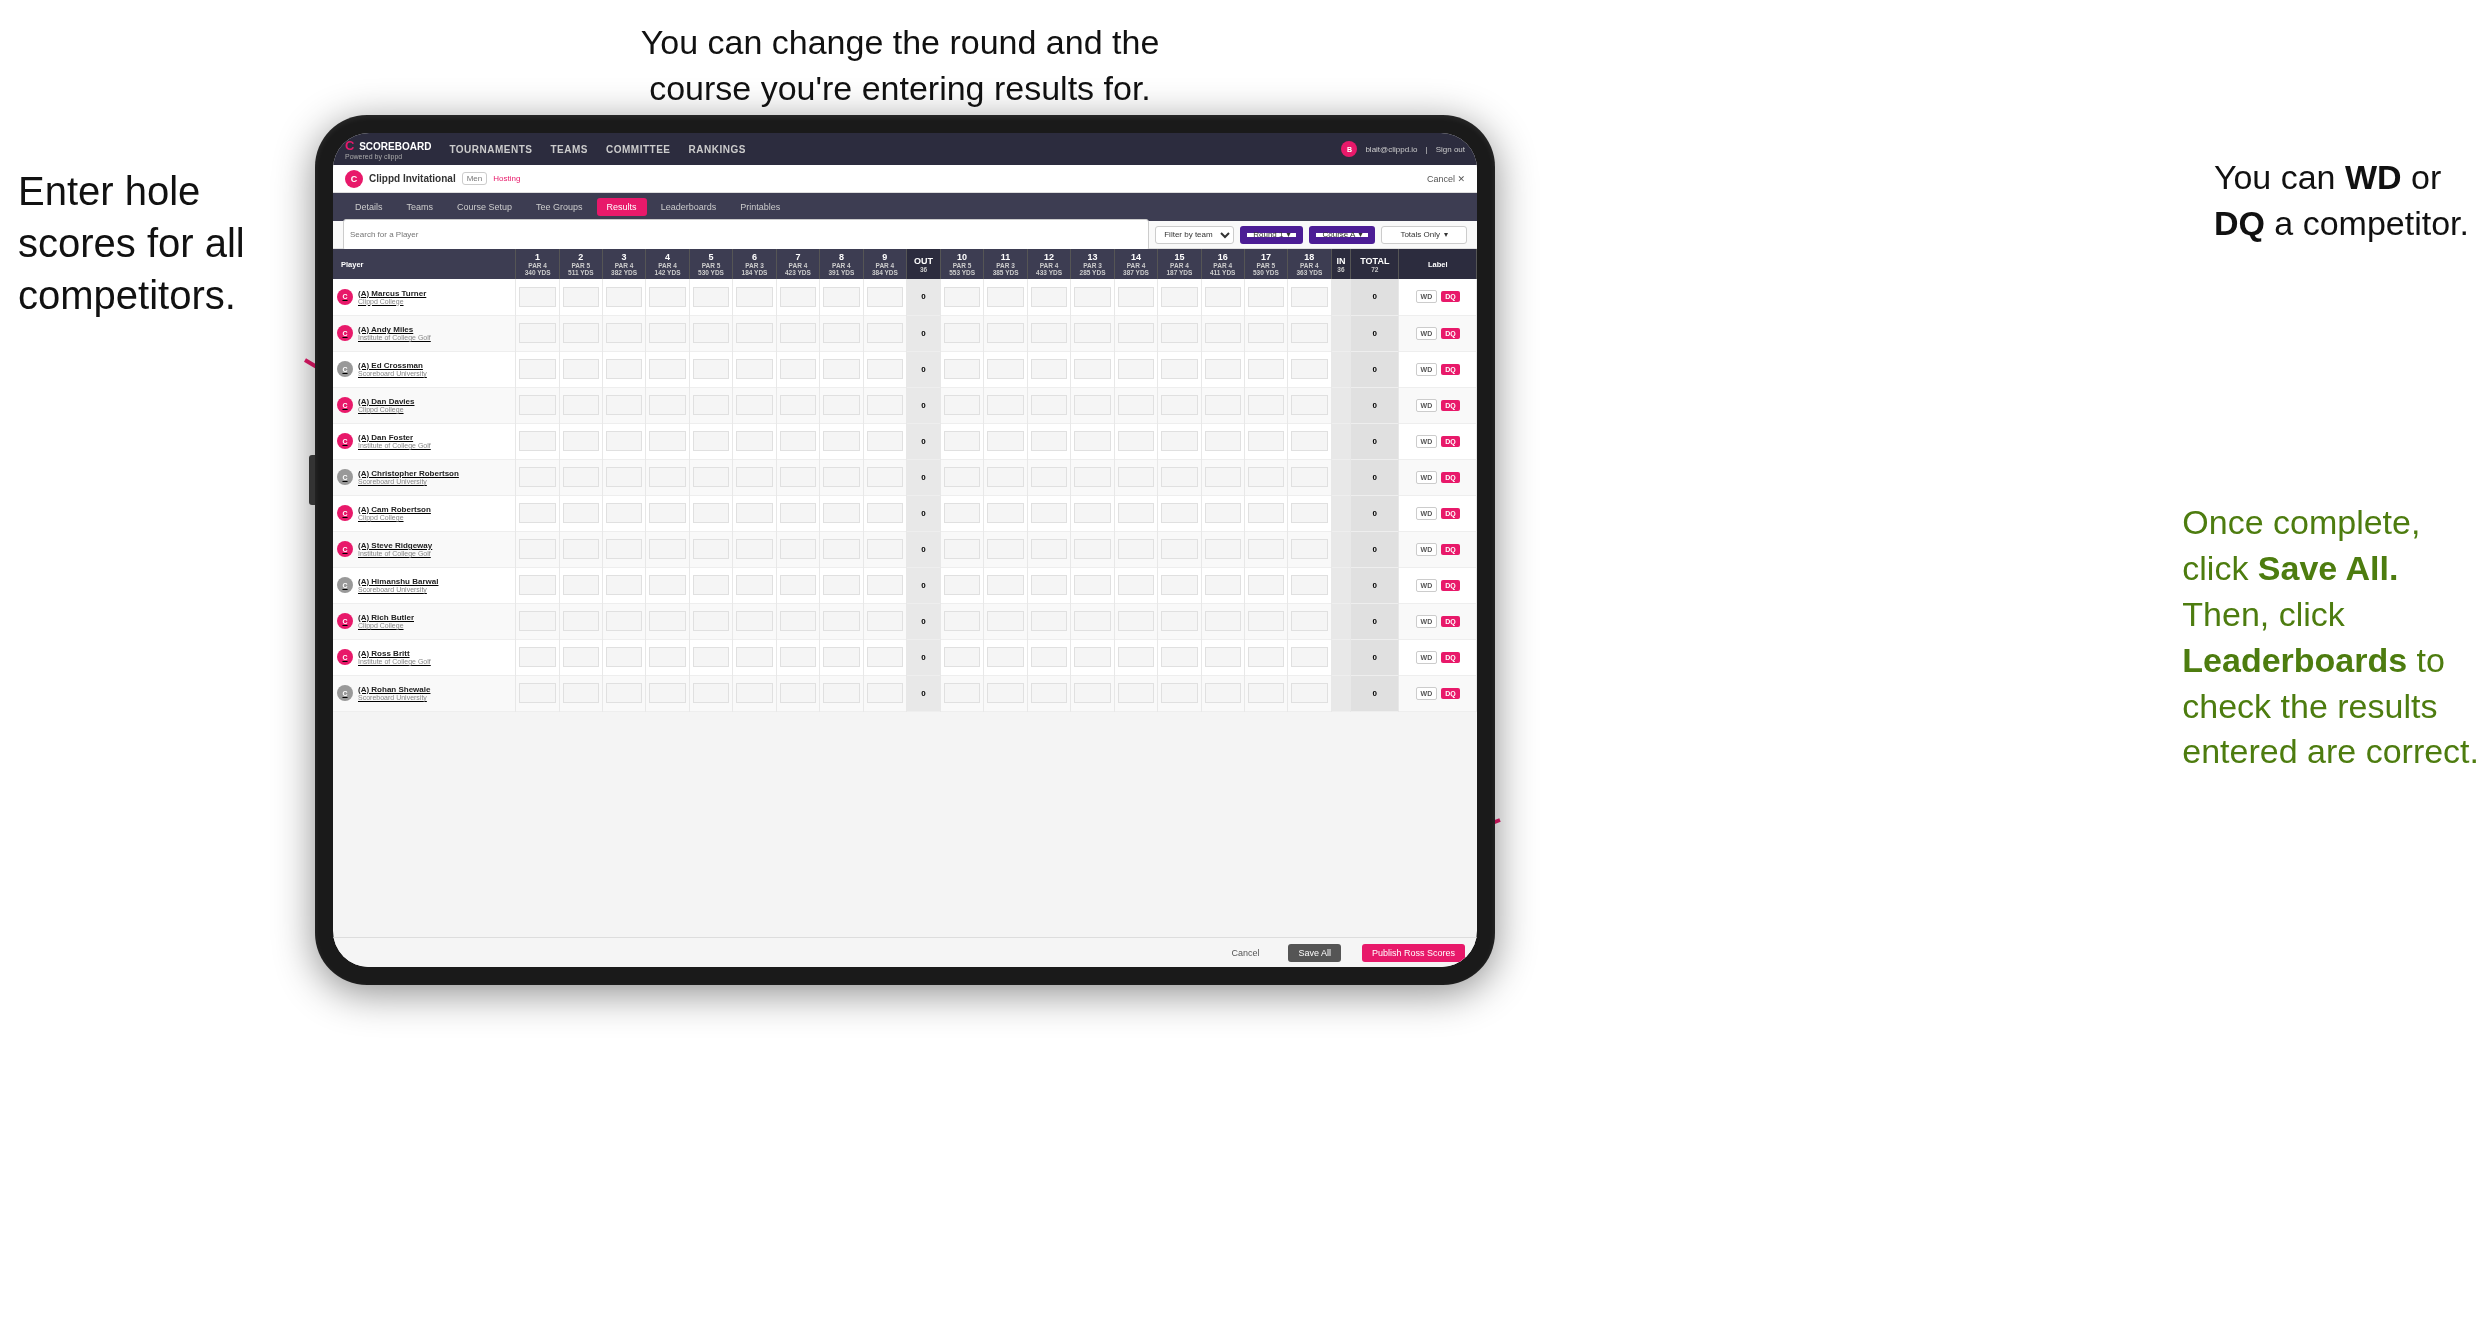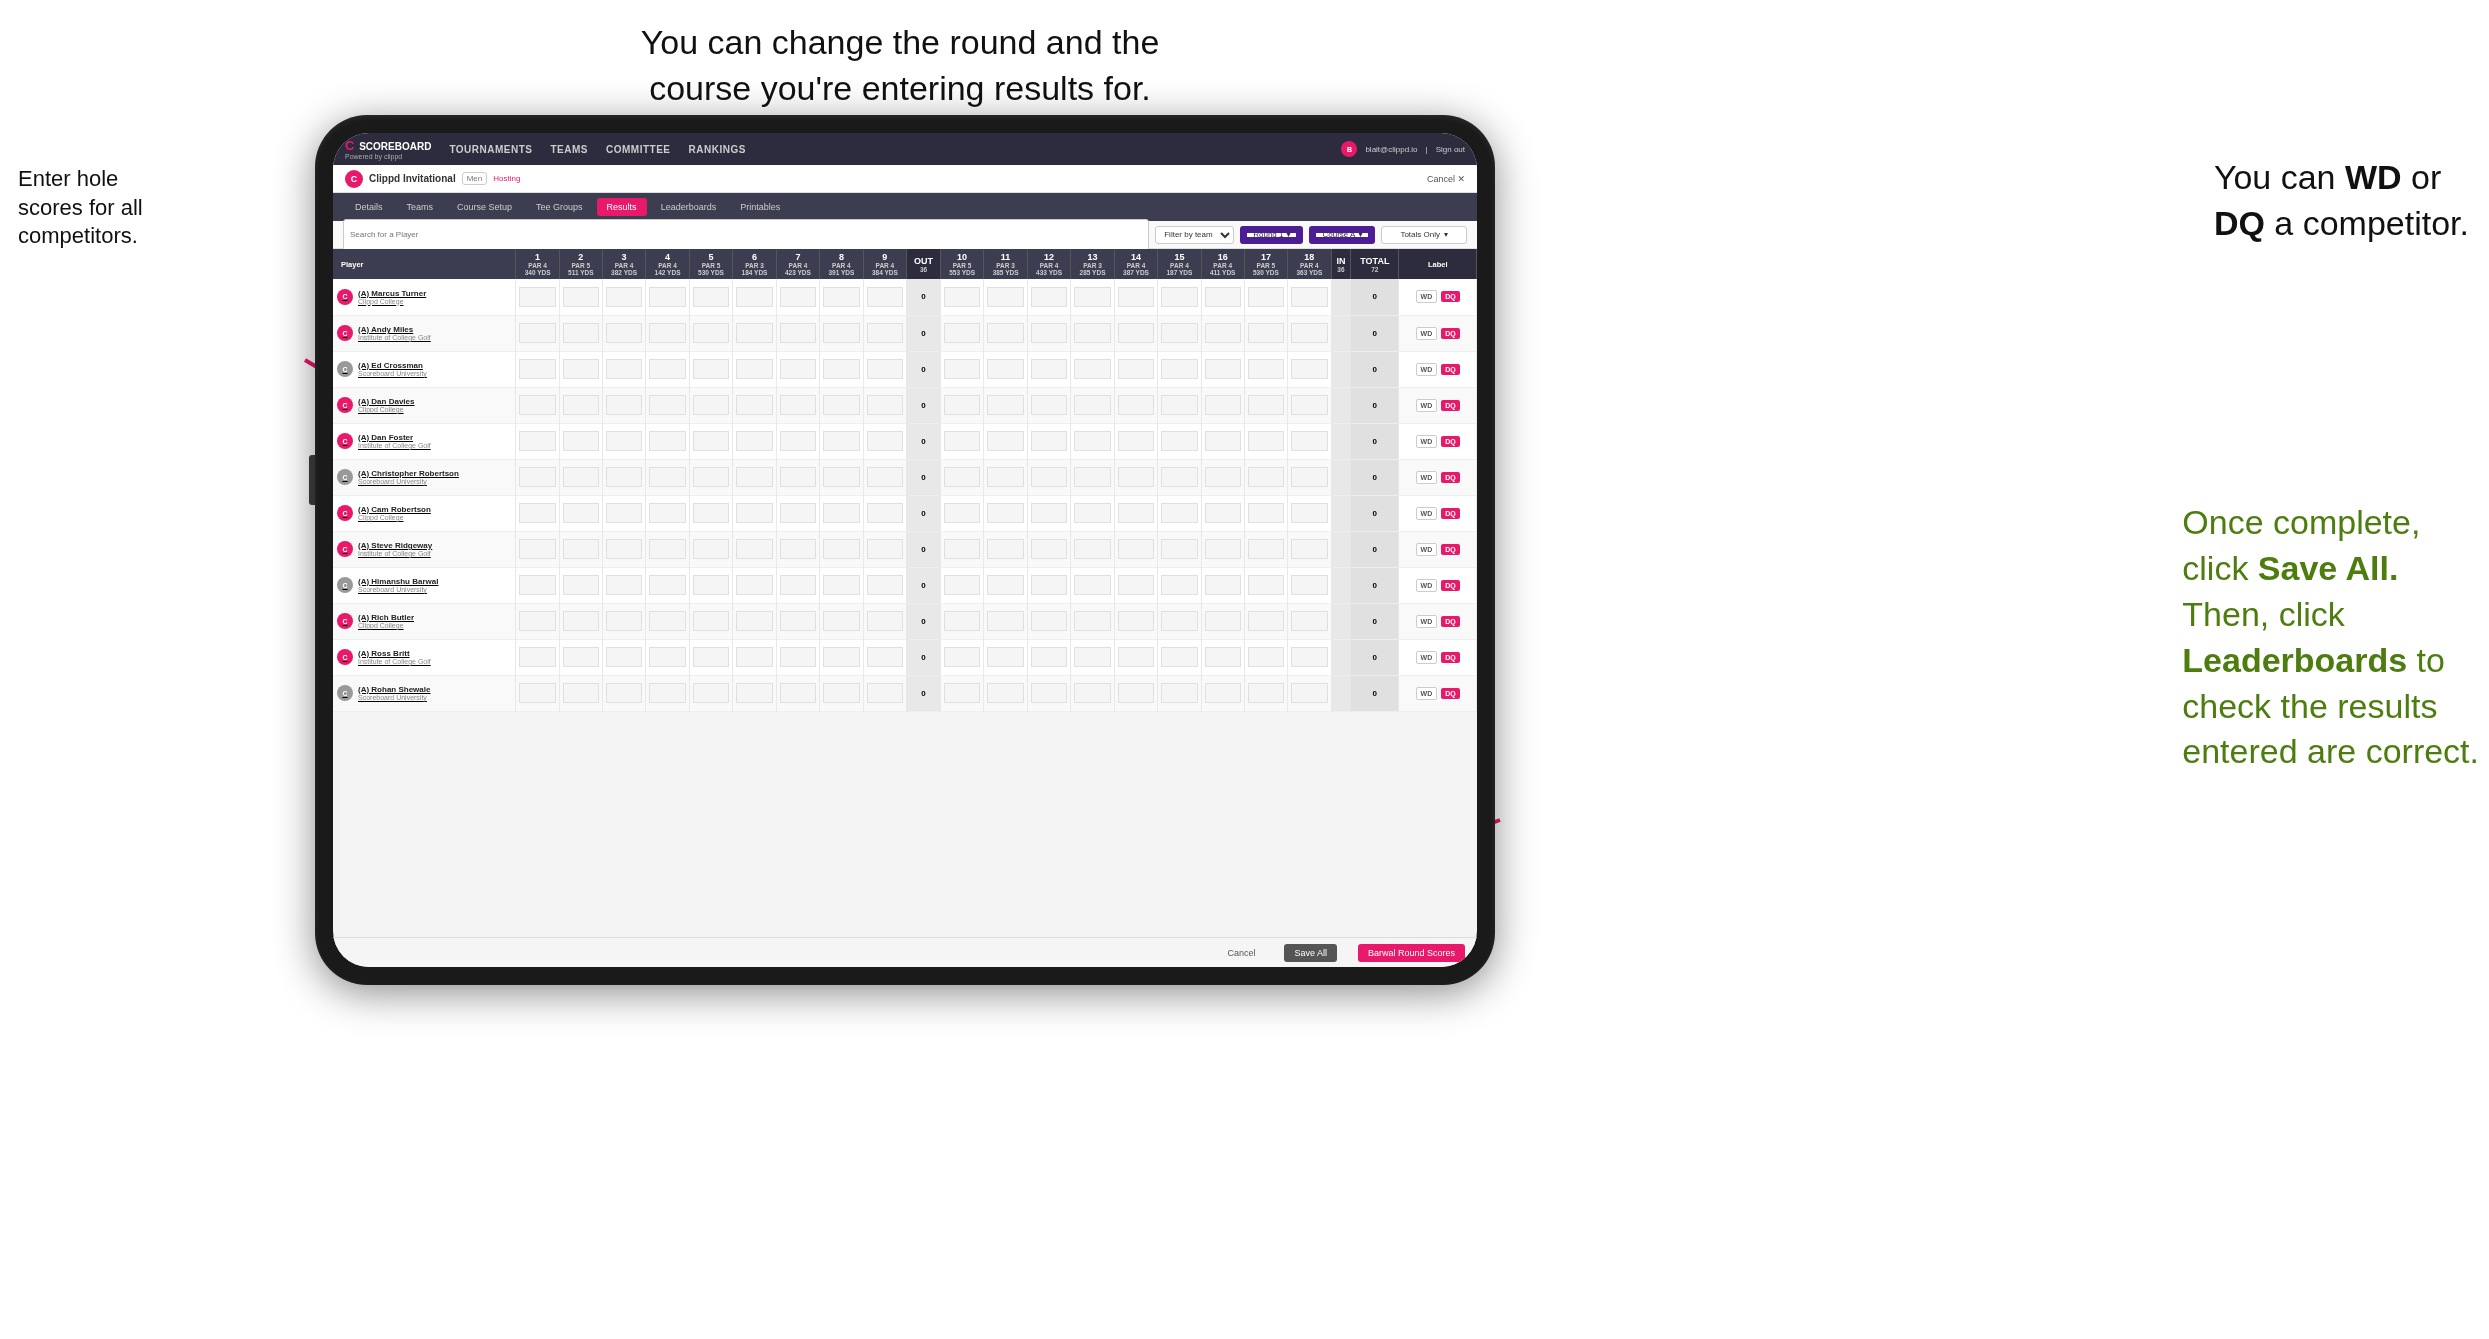--- a/index.html
+++ b/index.html
@@ -470,21 +470,21 @@
       border-radius: 3px;
       padding: 4px 10px;
       cursor: pointer;
     }
 
     
     .annot-left-top {
       position: absolute;
       left: 18px;
       top: 165px;
-      font-size: 22px;
+      font-size: 40px;
       line-height: 1.3;
       color: #111;
       max-width: 270px;
     }
 
     .annot-top-center {
       position: absolute;
       left: 620px;
       top: 20px;
       font-size: 34px;
@@ -1604,18 +1604,18 @@
       <button class="dq-btn">DQ</button>
     </td>
               </tr>
             </tbody>
         </table>
       </div>
 
       <div class="bottom-bar">
         <button class="btn-cancel">Cancel</button>
         <button class="btn-save">Save All</button>
-        <button class="btn-publish">Barwal Round Scores</button>
+        <button class="btn-publish">Publish Ross Scores</button>
       </div>
 
     </div>
   </div>
 </div>
 
 </body></html>

